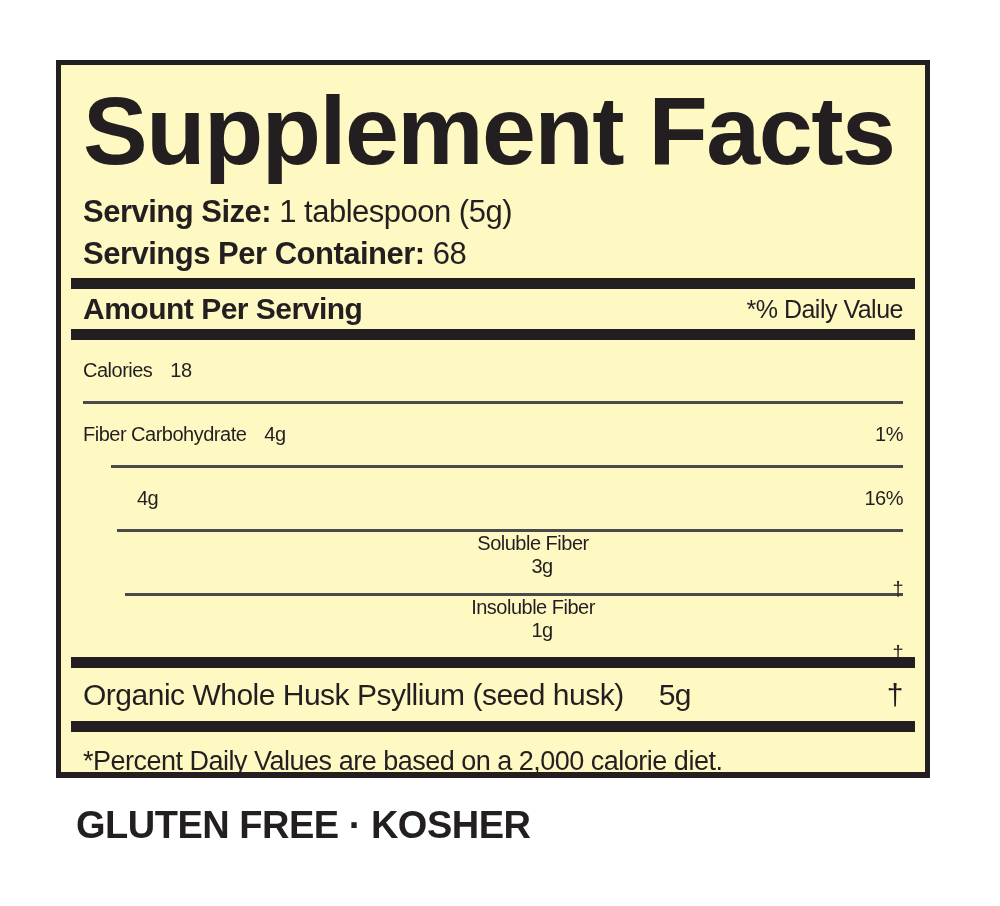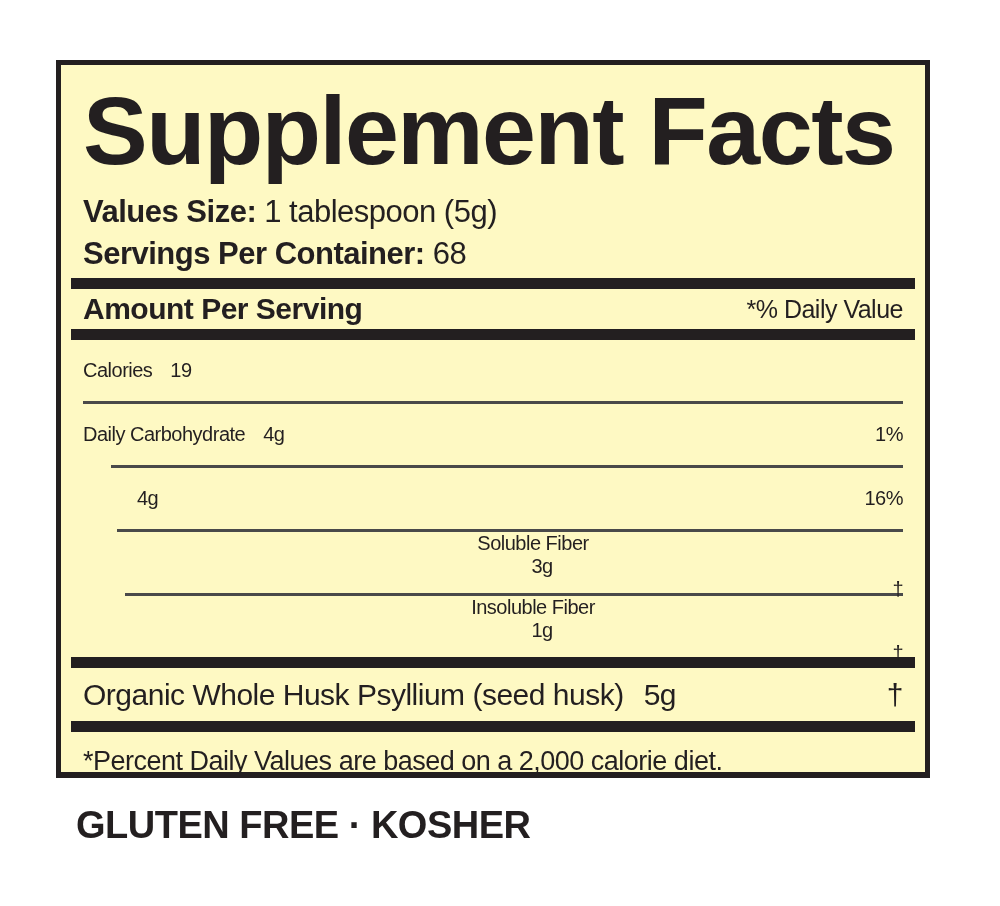--- a/index.html
+++ b/index.html
@@ -90,20 +90,21 @@
   .divider.d1 { margin-left: 28px; }
   .divider.d2 { margin-left: 34px; }
   .divider.d3 { margin-left: 42px; }
   .ingredient-row {
     height: 53px;
     display: flex;
     align-items: center;
     font-size: 30px;
     letter-spacing: -0.5px;
     white-space: nowrap;
+    gap: 15px;
   }
   .ingredient-row .amt { margin-left: 20px; }
   .ingredient-row .dv  { margin-left: auto; }
   .footnotes { margin-top: 10px; }
   .footnote {
     font-size: 27px;
     line-height: 38px;
     letter-spacing: -0.5px;
     white-space: nowrap;
   }
@@ -120,45 +121,45 @@
 </head>
 <body>
 
 <div class="page">
 
   <div class="label-box">
 
     <div class="title">Supplement Facts</div>
 
     <div class="serving-line">
-      <span class="lbl">Values Size:</span><span class="val">1 tablespoon (5g)</span>
+      <span class="lbl">Serving Size:</span><span class="val">1 tablespoon (5g)</span>
     </div>
 
     <div class="serving-line">
       <span class="lbl">Servings Per Container:</span><span class="val">68</span>
     </div>
 
     <div class="thick-bar first"></div>
 
     <div class="header-row">
       <span class="left">Amount Per Serving</span>
       <span class="right">*% Daily Value</span>
     </div>
 
     <div class="thick-bar"></div>
 
     <div class="nutrient-row indent-0">
       <span class="nname">Calories</span>
-      <span class="amt">19</span>
+      <span class="amt">18</span>
       <span class="dv"></span>
     </div>
     <div class="divider d0"></div>
 
     <div class="nutrient-row indent-0">
-      <span class="nname">Daily Carbohydrate</span>
+      <span class="nname">Fiber Carbohydrate</span>
       <span class="amt">4g</span>
       <span class="dv">1%</span>
     </div>
     <div class="divider d1"></div>
 
     <div class="nutrient-row indent-1">
       <span class="amt">4g</span>
       <span class="dv">16%</span>
     </div>
     <div class="divider d2"></div>

